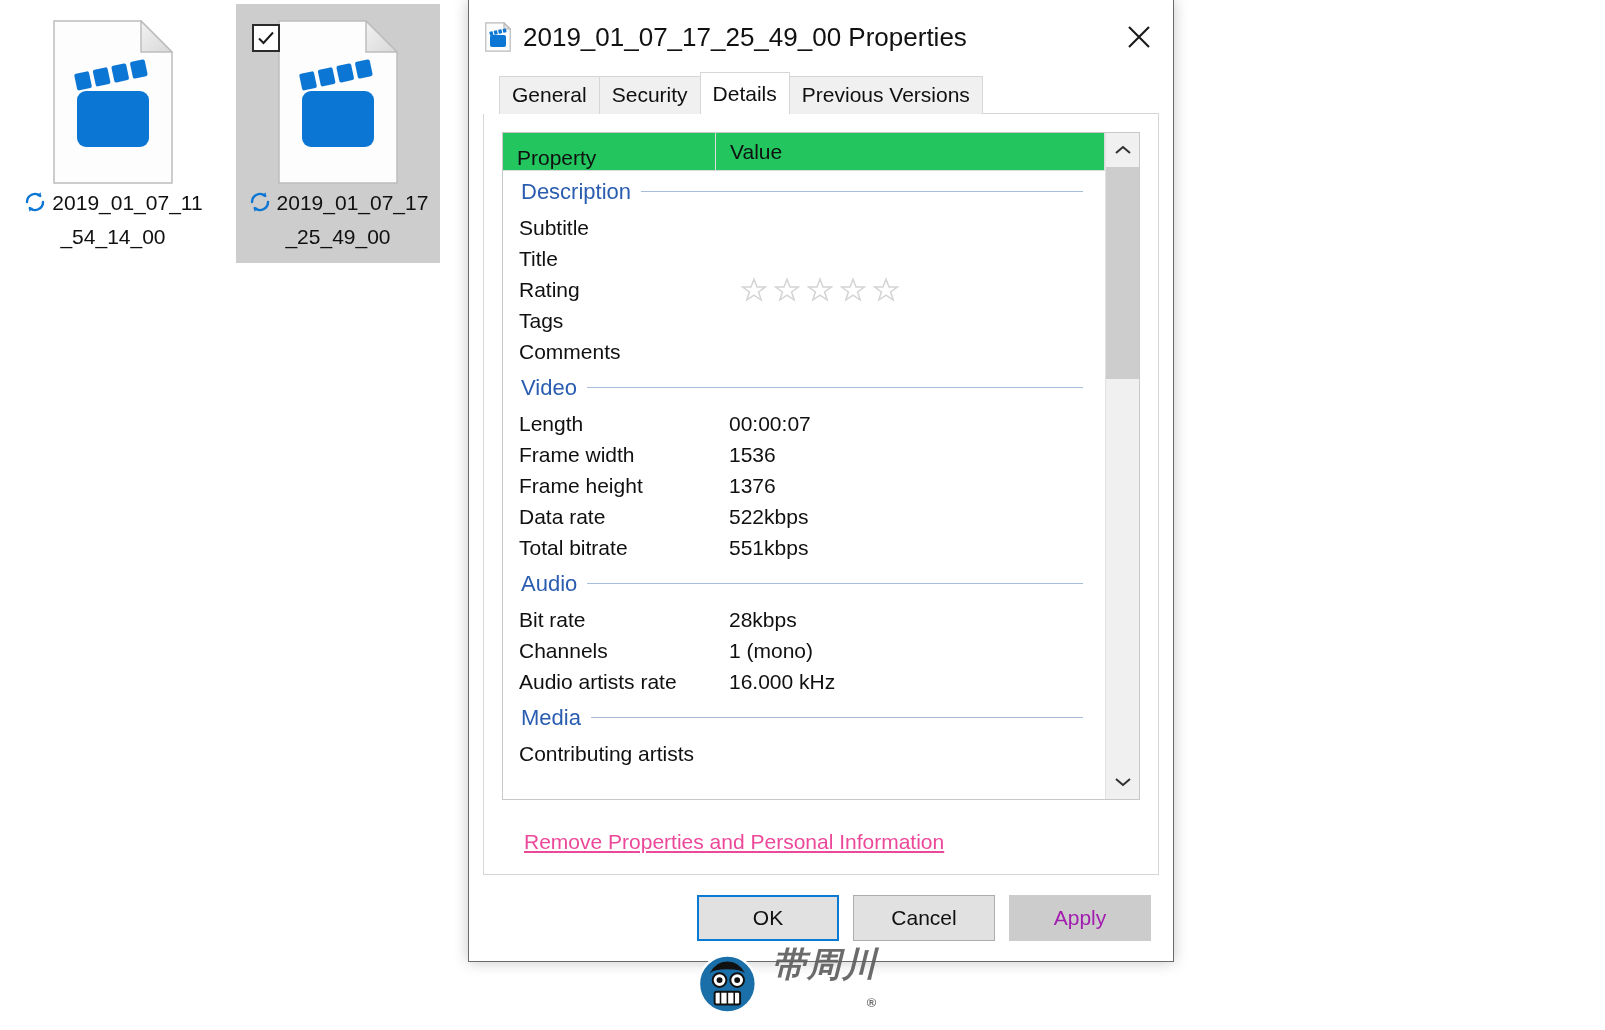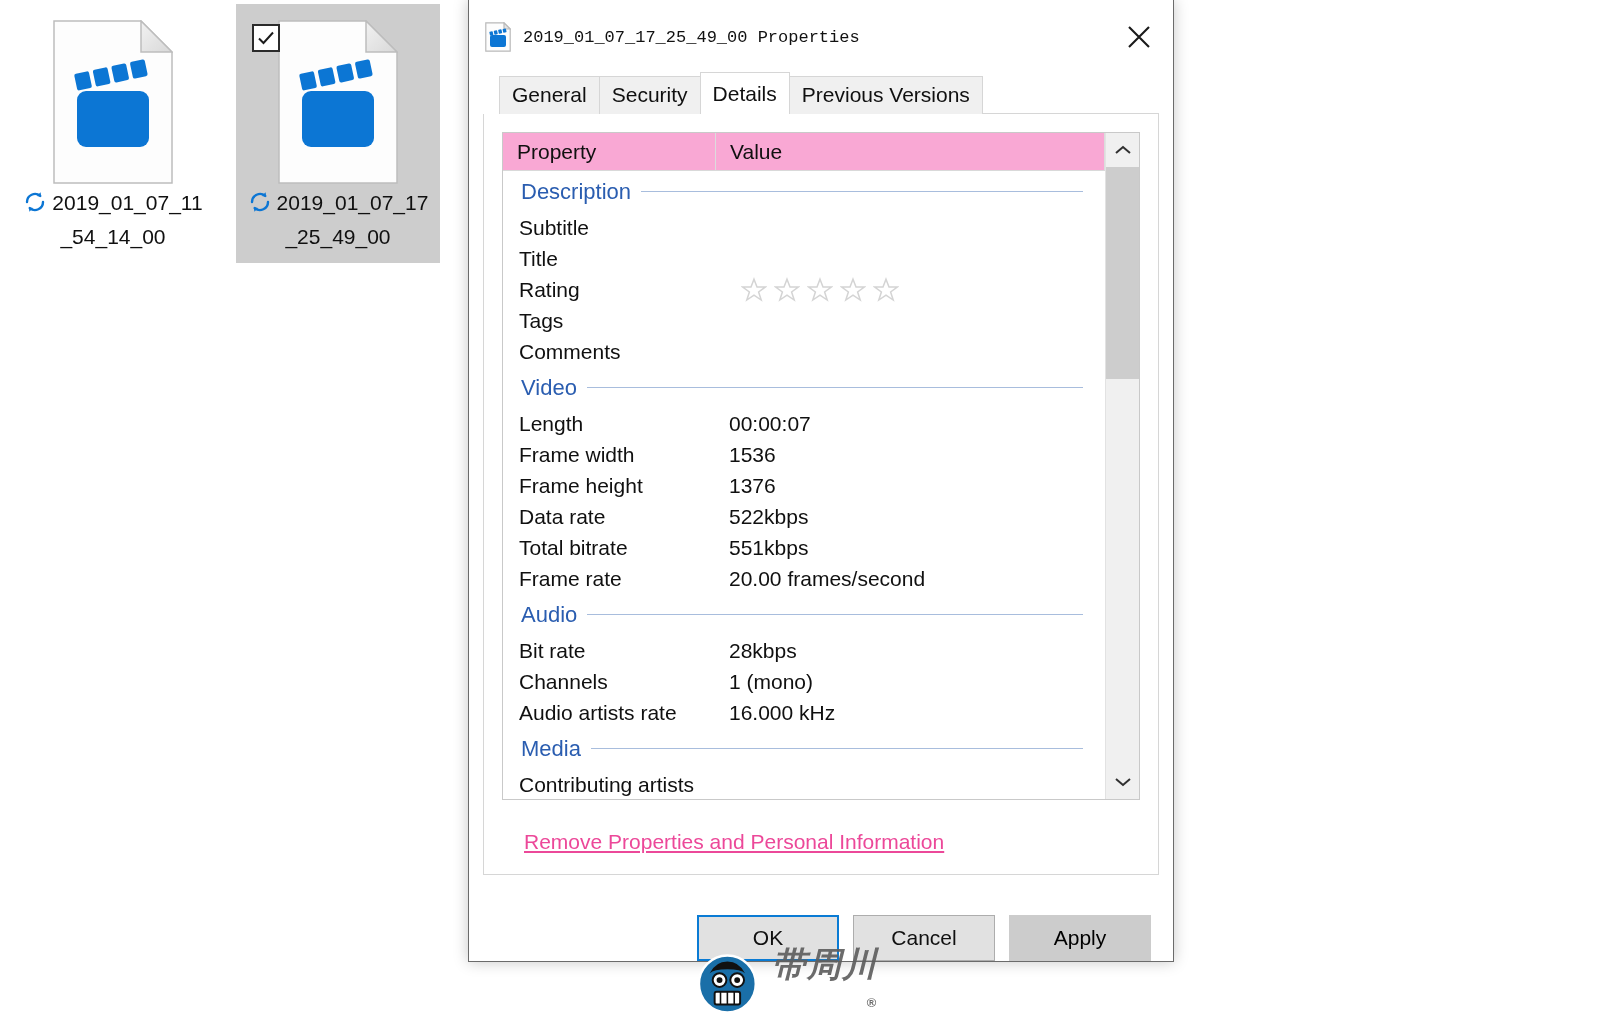--- a/index.html
+++ b/index.html
@@ -72,24 +72,23 @@
   .titlebar {
     height: 74px;
     flex: 0 0 74px;
     display: flex; align-items: center;
     padding: 0 0 0 16px;
     background: #ffffff;
   }
   .titlebar-icon { width: 26px; height: 30px; flex: 0 0 26px; margin-right: 12px; }
   .titlebar-text {
     flex: 1 1 auto;
-    font-size: 17px;
+    font-size: 26px;
     color: #111111;
     white-space: nowrap;
-    font-family: Liberation Mono, monospace;
   }
   .close-btn {
     width: 68px; height: 54px;
     display: flex; align-items: center; justify-content: center;
     cursor: default;
   }
 
   
   .tabstrip {
     flex: 0 0 40px;
@@ -144,23 +143,23 @@
     display: flex;
     overflow: hidden;
     position: relative;
   }
 
   .list-main { flex: 1 1 auto; position: relative; overflow: hidden; }
 
   .list-header {
     height: 38px;
     display: flex;
-    align-items: center;
+    align-items: flex-end;
     border-bottom: 1px solid #d9d9d9;
-    background: #f9a8d4;
+    background: #22c55e;
     position: relative;
   }
   .hdr-prop { width: 212px; padding-left: 14px; font-size: 21px; color: #101010; }
   .hdr-val  { flex: 1 1 auto; padding-left: 14px; font-size: 21px; color: #101010; border-left: 1px solid #dcdcdc; height: 100%; display:flex; align-items:center; }
   .hdr-end { width: 1px; background: #dcdcdc; height: 100%; }
 
   .list-rows { position: relative; }
 
   .group-row {
     display: flex; align-items: center;
@@ -228,40 +227,40 @@
   .removelink {
     font-size: 21px;
     color: #ec4899;
     text-decoration: underline;
     cursor: default;
     display: inline-block;
   }
 
   .buttonbar {
     flex: 0 0 86px;
-    display: flex; align-items: flex-end; justify-content: flex-end;
+    display: flex; align-items: center; justify-content: flex-end;
     gap: 14px;
     padding: 0 22px 0 0;
     background: #ffffff;
   }
   .dlgbtn {
     width: 142px; height: 46px;
     font-size: 21px;
     color: #101010;
     background: #e1e1e1;
     border: 1px solid #adadad;
     display: flex; align-items: center; justify-content: center;
     cursor: default;
   }
   .dlgbtn.default {
     border: 2px solid #0a7bd4;
     background: #e1e1e1;
   }
   .dlgbtn.disabled {
-    color: #000000;
+    color: #a21caf;
     background: #cccccc;
     border-color: #cccccc;
   }
 
   
   #watermark {
     position: absolute;
     left: 697px; top: 948px;
     width: 180px; height: 72px;
     display: flex; align-items: center;
@@ -464,24 +463,20 @@
             <div class="prop-value">1376</div>
           </div>
           <div class="prop-row">
             <div class="prop-name">Data rate</div>
             <div class="prop-value">522kbps</div>
           </div>
           <div class="prop-row">
             <div class="prop-name">Total bitrate</div>
             <div class="prop-value">551kbps</div>
           </div>
-          <div class="prop-row">
-            <div class="prop-name">Frame rate</div>
-            <div class="prop-value">20.00 frames/second</div>
-          </div>
 
           <div class="group-row">
             <div class="group-name">Audio</div>
             <div class="group-rule"></div>
           </div>
           <div class="prop-row">
             <div class="prop-name">Bit rate</div>
             <div class="prop-value">28kbps</div>
           </div>
           <div class="prop-row">

